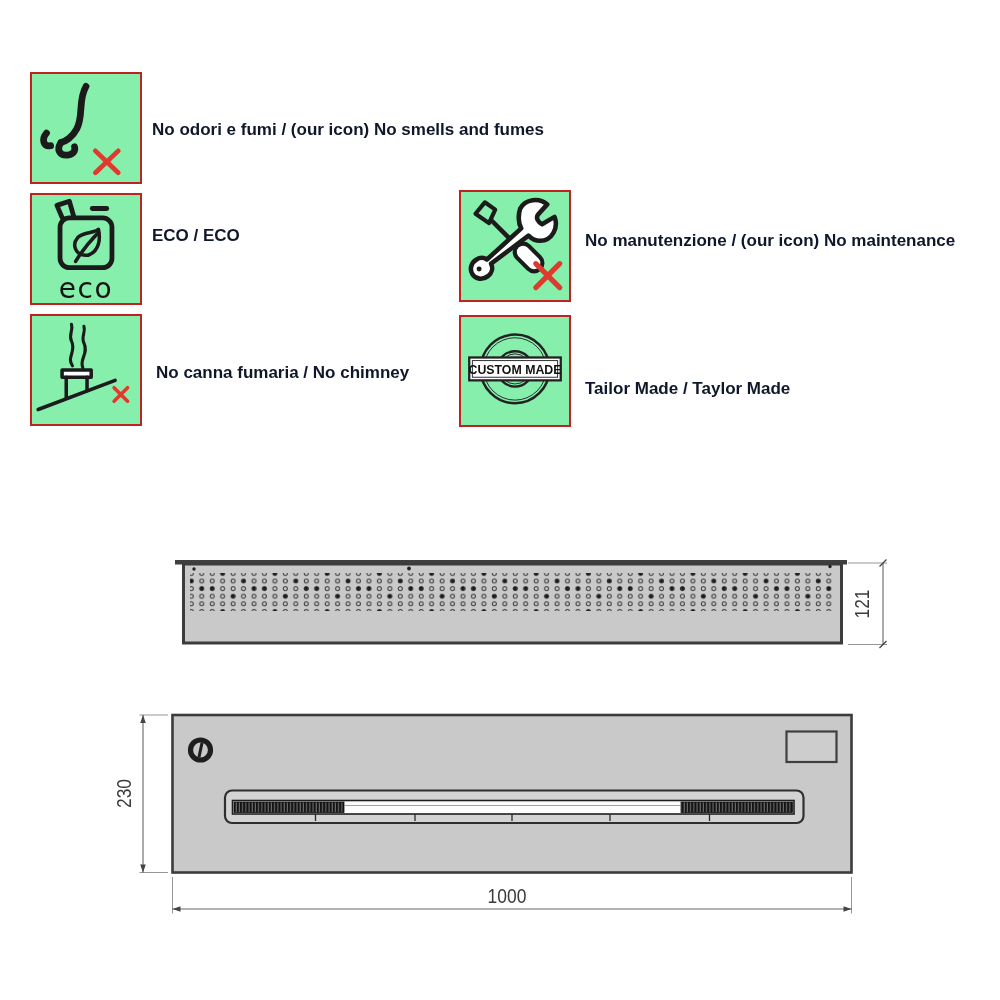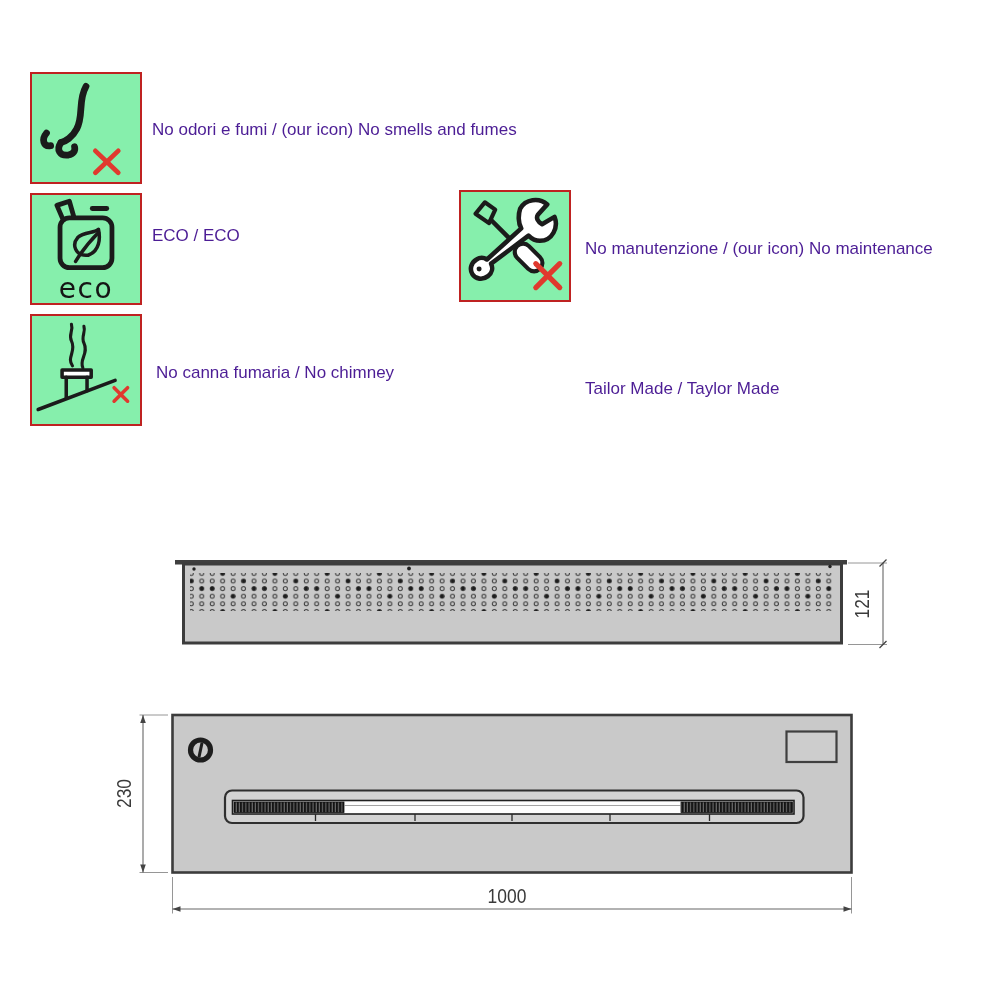--- a/index.html
+++ b/index.html
@@ -1,21 +1,21 @@
 <!DOCTYPE html>
 <html><head>
 <meta charset="utf-8">
 <style>
   html,body{margin:0;padding:0;background:#ffffff;}
   .page{position:relative;width:1000px;height:1000px;background:#fff;overflow:hidden;
         font-family:"Liberation Sans",sans-serif;}
   .icon-box{position:absolute;width:112px;height:112px;border:2px solid #bf2221;
             background:#86efac;box-sizing:border-box;display:flex;align-items:center;justify-content:center;}
   .icon-box svg{display:block;}
-  .feat-label{position:absolute;font-weight:normal;font-size:17px;color:#4c1d95;white-space:nowrap;line-height:18px;}
+  .feat-label{position:absolute;font-weight:bold;font-size:17px;color:#0f172a;white-space:nowrap;line-height:18px;}
   .drawing{position:absolute;left:0;top:0;}
 </style>
 </head>
 <body>
 
 <div class="page">
 
   <div class="icon-box" style="left:30px;top:72px;">
     <svg width="104" height="104" viewBox="0 0 100 100">
       <g fill="none" stroke="#1b1b1b" stroke-width="6.5" stroke-linecap="round" stroke-linejoin="round">
@@ -73,22 +73,35 @@
         <rect x="48" y="52" width="31" height="16" rx="8" fill="#fff" stroke-width="4" transform="rotate(45 62 60)"></rect>
         <path d="M55 14 C60 5 73 3 81 10 L72 20 C70 23 72 27 76 29 L88 22 C92 32 86 45 74 45 C70 45 66 43 63 40 L27 67 C29 71 28 76 24 79 C19 83 12 82 9 77 C6 72 8 66 13 63 C16 61 20 61 23 63 L56 33 C53 28 53 20 55 14 Z" fill="#fff" stroke-width="4.4"></path>
         <circle cx="15.5" cy="72" r="2.4" fill="#1b1b1b" stroke="none"></circle>
       </g>
       <g stroke="#e0392e" stroke-width="5" stroke-linecap="round">
         <path d="M70 67 L93 90"></path>
           <path d="M93 67 L70 90"></path>
       </g>
     </svg>
   </div>
-  <div class="feat-label" style="left:585px;top:240px;">No manutenzione / (our icon) No maintenance</div>
+  <div class="feat-label" style="left:585px;top:232px;">No manutenzione / (our icon) No maintenance</div>
 
+  <div class="icon-box" style="left:459px;top:315px;">
+    <svg width="106" height="104" viewBox="0 0 100 100">
+      <g fill="none" stroke="#222">
+        <circle cx="50" cy="48" r="33" stroke-width="2.4"></circle>
+        <circle cx="50" cy="48" r="30" stroke-width="0.9"></circle>
+        <circle cx="50" cy="48" r="17" stroke-width="2.2"></circle>
+        <circle cx="50" cy="48" r="14.5" stroke-width="0.9"></circle>
+      </g>
+      <rect x="6" y="37" width="88" height="22" fill="#fff" stroke="#222" stroke-width="2.2"></rect>
+      <rect x="9" y="40" width="82" height="16" fill="none" stroke="#222" stroke-width="0.9"></rect>
+      <text x="50" y="52.5" text-anchor="middle" font-family="Liberation Sans, sans-serif" font-size="12.5" font-weight="bold" fill="#111" transform="translate(50 52.5) scale(0.95 1) translate(-50 -52.5)">CUSTOM MADE</text>
+    </svg>
+  </div>
   <div class="feat-label" style="left:585px;top:361px;margin-top:19px;">Tailor Made / Taylor Made</div>
 
   <svg class="drawing" width="1000" height="1000" viewBox="0 0 1000 1000">
     <defs>
       <pattern id="holes" width="10.45" height="7.6" patternUnits="userSpaceOnUse">
         <circle cx="3.2" cy="3.4" r="2" fill="none" stroke="#3a3a3a" stroke-width="1"></circle>
       </pattern>
       <pattern id="holesFill" width="52.25" height="38" patternUnits="userSpaceOnUse">
         <circle cx="13.65" cy="3.4" r="2" fill="#1e1e1e"></circle>
         <circle cx="34.55" cy="11" r="2" fill="#1e1e1e"></circle>

